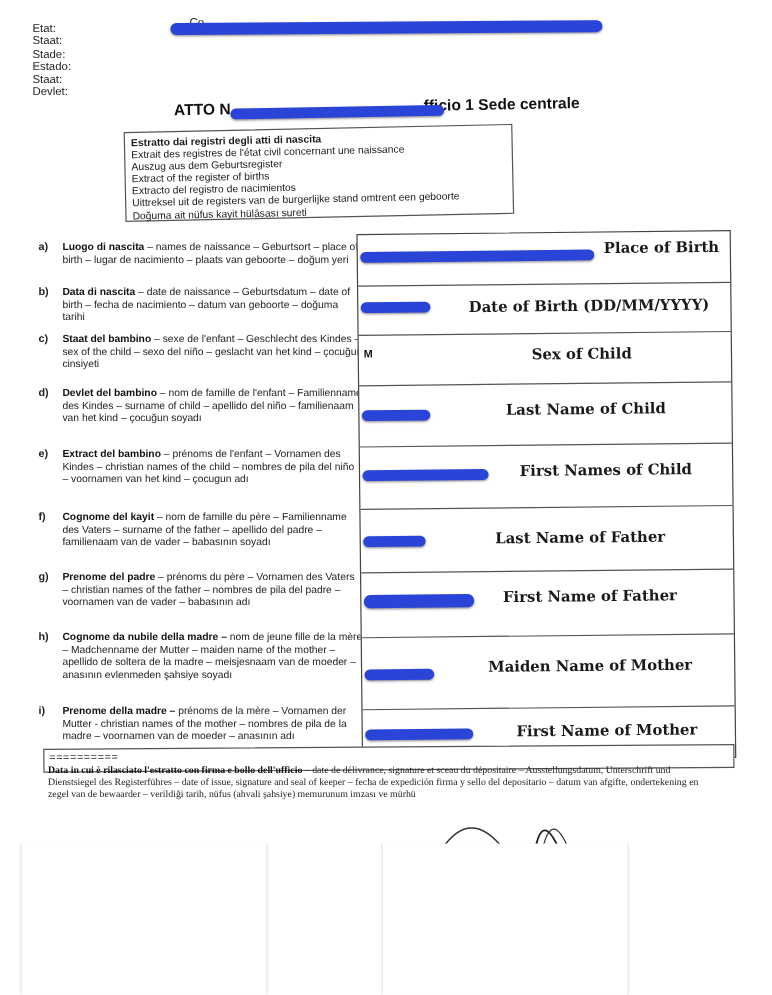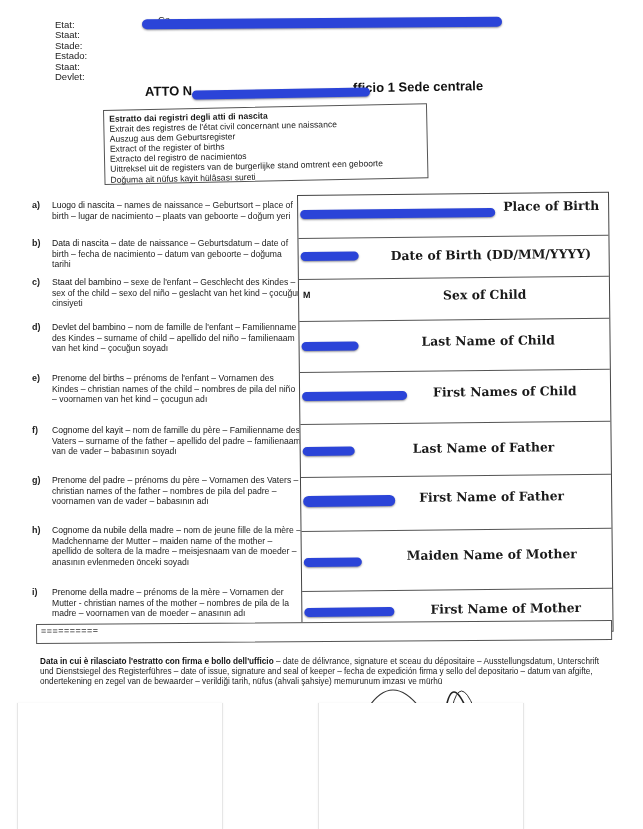--- a/index.html
+++ b/index.html
@@ -3,55 +3,55 @@
 <meta charset="utf-8">
 <style>
   * { box-sizing: border-box; margin: 0; padding: 0; }
   html, body { width: 643px; height: 829px; background: #ffffff; overflow: hidden; }
   body { position: relative; font-family: "Liberation Sans", sans-serif; color: #1a1a1a; }
 
   .sheet { position: absolute; left: 0; top: 0; width: 643px; height: 700px; background: #fff; }
 
   
   .state-labels { position: absolute; left: 27px; top: 20px; font-size: 9.5px; line-height: 10.4px; color: #222; }
-  .state-labels div { white-space: nowrap; margin-left: 28px; }
+  .state-labels div { white-space: nowrap; }
 
   
   .muni-top { position: absolute; left: 158px; top: 14px; font-size: 9.5px; color: #222; white-space: nowrap; }
   .muni-labels { position: absolute; left: 285px; top: 30px; font-size: 9.5px; line-height: 10.6px; color: #222; }
   .muni-labels div { white-space: nowrap; }
 
   .redact { position: absolute; background: #2b44d8; border-radius: 6px; box-shadow: 0 1px 2px rgba(0,0,20,0.45); }
 
   .atto { position: absolute; left: 145px; top: 84px; font-size: 13px; font-weight: bold; color: #111; white-space: nowrap; transform: rotate(-1deg); transform-origin: left center; }
   .atto .atto-mid { display: inline-block; width: 150px; }
 
   
   .estratto { position: absolute; left: 103px; top: 110px; width: 324px; height: 75px; border: 1px solid #555; padding: 3px 5px; font-size: 8.6px; line-height: 10.1px; transform: rotate(-1.2deg); transform-origin: left top; background: #fff; }
   .estratto .bold { font-weight: bold; }
   .estratto div { white-space: nowrap; }
 
   
   .field { position: absolute; left: 32px; width: 270px; font-size: 8.6px; line-height: 10.6px; color: #222; }
   .field .letter { position: absolute; left: 0; top: 0; font-weight: bold; font-size: 9px; }
   .field .desc { margin-left: 20px; }
-  .field .desc b { font-weight: normal; color: #111; }
+  .field .desc b { font-weight: bold; color: #111; }
 
   
   .vtable { position: absolute; left: 297px; top: 195px; width: 312px; transform: rotate(-0.6deg); transform-origin: left top; border: 1px solid #444; background: #fff; }
   .vrow { position: relative; border-bottom: 1px solid #555; }
   .vrow:last-child { border-bottom: none; }
   .vrow .vlabel { position: absolute; font-family: "DejaVu Serif", serif; font-weight: bold; font-size: 12.4px; color: #1a1a1a; white-space: nowrap; }
   .vrow .vval { position: absolute; left: 4px; font-size: 9px; font-weight: bold; color: #111; }
   .vrow .redact { left: 2px; }
 
   
   .separator-box { position: absolute; left: 36px; top: 624px; width: 576px; height: 20px; border: 1px solid #555; transform: rotate(-0.4deg); transform-origin: left top; font-size: 9px; padding: 1px 4px; color: #333; letter-spacing: 0.5px; background: #fff; }
 
-  .footer-text { position: absolute; left: 40px; top: 657px; width: 560px; font-size: 8.2px; line-height: 10.2px; color: #222; }
+  .footer-text { position: absolute; left: 40px; top: 637px; width: 560px; font-size: 8.2px; line-height: 10.2px; color: #222; font-family: Liberation Serif, serif; }
   .footer-text b { font-weight: bold; color: #111; }
 
   
   .seal { position: absolute; top: 680px; }
 
   
   .blank-page { position: absolute; top: 703px; height: 126px; background: #fff; border-left: 1px solid #e6e6e6; border-right: 1px solid #e6e6e6; box-shadow: 0 0 2px rgba(0,0,0,0.06); }
 </style>
 </head>
 <body>
@@ -98,33 +98,33 @@
   <div class="field" style="top:277px;">
     <span class="letter">c)</span>
     <div class="desc"><b>Staat del bambino</b><span> – sexe de l'enfant – Geschlecht des Kindes – sex of the child – sexo del niño – geslacht van het kind – çocuğun cinsiyeti</span></div>
   </div>
   <div class="field" style="top:322px;">
     <span class="letter">d)</span>
     <div class="desc"><b>Devlet del bambino</b><span> – nom de famille de l'enfant – Familienname des Kindes – surname of child – apellido del niño – familienaam van het kind – çocuğun soyadı</span></div>
   </div>
   <div class="field" style="top:373px;">
     <span class="letter">e)</span>
-    <div class="desc"><b>Prenome del births</b><span> – prénoms de l'enfant – Vornamen des Kindes – christian names of the child – nombres de pila del niño – voornamen van het kind – çocugun adı</span></div>
+    <div class="desc"><b>Extract del bambino</b><span> – prénoms de l'enfant – Vornamen des Kindes – christian names of the child – nombres de pila del niño – voornamen van het kind – çocugun adı</span></div>
   </div>
   <div class="field" style="top:425px;">
     <span class="letter">f)</span>
     <div class="desc"><b>Cognome del kayit</b><span> – nom de famille du père – Familienname des Vaters – surname of the father – apellido del padre – familienaam van de vader – babasının soyadı</span></div>
   </div>
   <div class="field" style="top:475px;">
     <span class="letter">g)</span>
     <div class="desc"><b>Prenome del padre</b><span> – prénoms du père – Vornamen des Vaters – christian names of the father – nombres de pila del padre – voornamen van de vader – babasının adı</span></div>
   </div>
   <div class="field" style="top:525px;">
     <span class="letter">h)</span>
-    <div class="desc"><b>Cognome da nubile della madre –</b><span> nom de jeune fille de la mère – Madchenname der Mutter – maiden name of the mother – apellido de soltera de la madre – meisjesnaam van de moeder – anasının evlenmeden önceki soyadı</span></div>
+    <div class="desc"><b>Cognome da nubile della madre –</b><span> nom de jeune fille de la mère – Madchenname der Mutter – maiden name of the mother – apellido de soltera de la madre – meisjesnaam van de moeder – anasının evlenmeden şahsiye soyadı</span></div>
   </div>
   <div class="field" style="top:587px;">
     <span class="letter">i)</span>
     <div class="desc"><b>Prenome della madre –</b><span> prénoms de la mère – Vornamen der Mutter - christian names of the mother – nombres de pila de la madre – voornamen van de moeder – anasının adı</span></div>
   </div>
 
   <div class="vtable">
     <div class="vrow" style="height:43px;">
       <div class="redact" style="top: 14px; width: 195px; height: 9px; background: rgb(43, 68, 216);"></div>
       <span class="vlabel" style="left:205px; top:5px;">Place of Birth</span>

